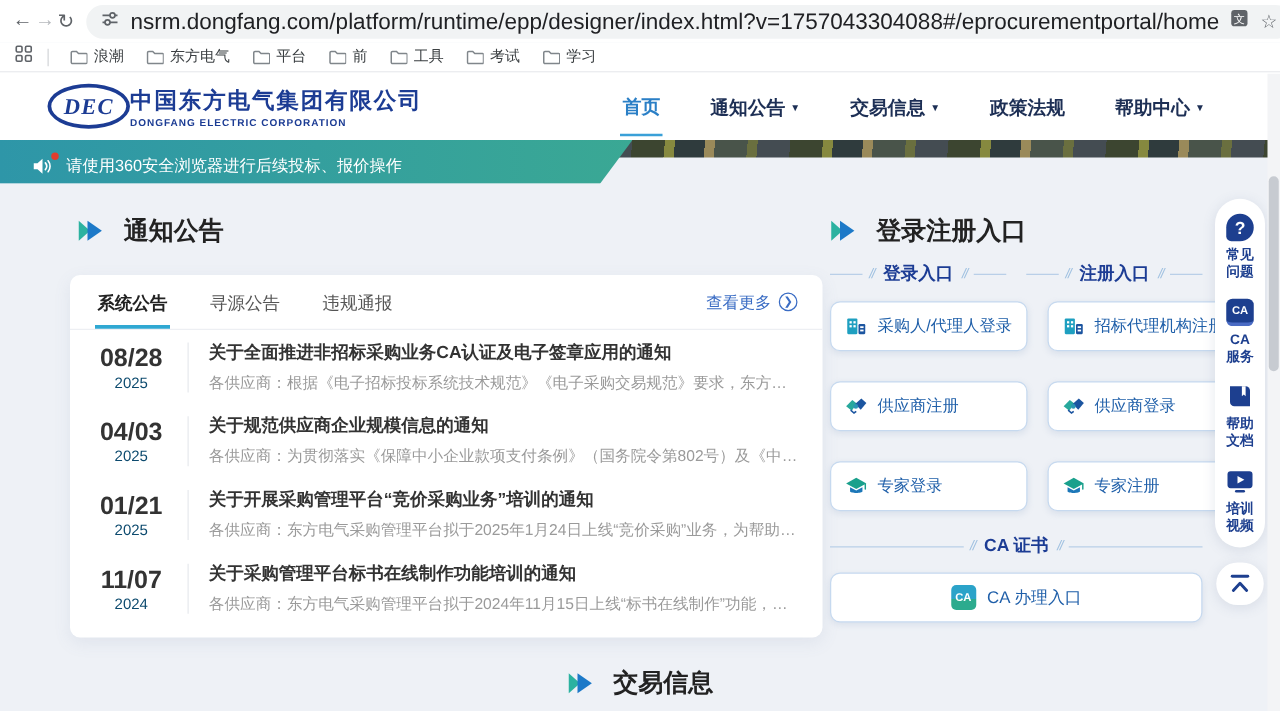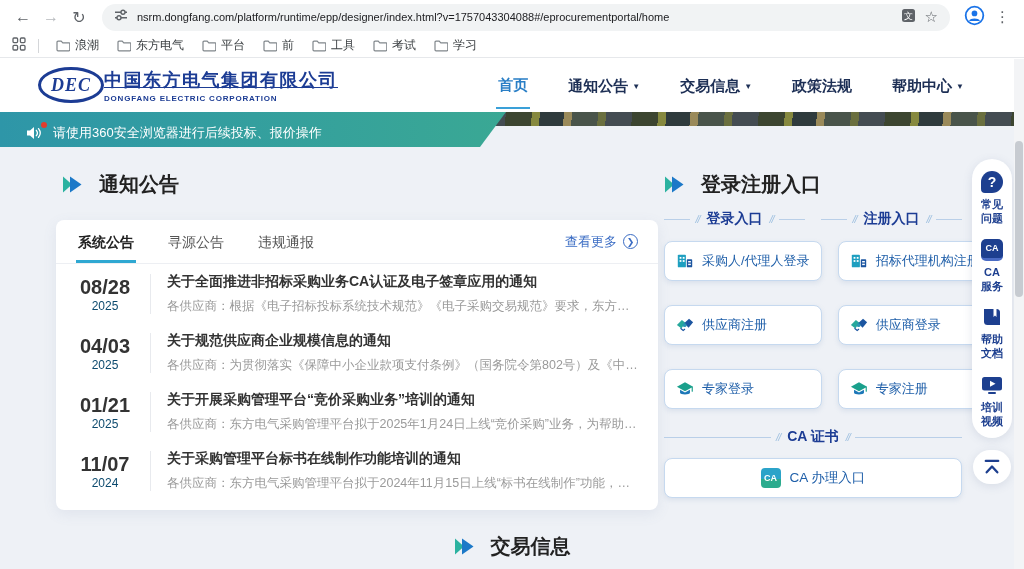--- a/index.html
+++ b/index.html
@@ -3,34 +3,34 @@
 <meta charset="utf-8">
 <style>
   * { margin:0; padding:0; box-sizing:border-box; }
   html,body { width:1024px; height:569px; overflow:hidden; font-family:"Liberation Sans","DejaVu Sans",sans-serif; background:#eef1f6; }
 
   
   .chrome-toolbar { height:34px; background:#ffffff; display:flex; align-items:center; padding:0 10px; gap:2px; }
   .nav-btn { width:26px; height:26px; display:flex; align-items:center; justify-content:center; font-size:16px; color:#5f6368; border-radius:50%; }
   .nav-btn.disabled { color:#b6b9bd; }
   .omnibox { flex:1; height:27px; background:#f1f3f4; border-radius:14px; margin:0 8px; display:flex; align-items:center; padding:0 12px; gap:9px; }
-  .omnibox .url { flex:1; font-size:11px; color:#202124; white-space:nowrap; overflow:hidden; }
+  .omnibox .url { flex:1; font-size:18px; color:#202124; white-space:nowrap; overflow:hidden; }
   .chrome-right { display:flex; align-items:center; gap:10px; padding:0 4px; }
   .menu-dots { font-size:15px; color:#5f6368; letter-spacing:0; }
 
   
   .bookmarks-bar { height:24px; background:#ffffff; border-bottom:1px solid #e6e8eb; display:flex; align-items:center; padding:0 8px; }
   .bm-sep { width:1px; height:14px; background:#d4d6d9; margin:0 8px; }
   .bookmark { display:flex; align-items:center; gap:5px; font-size:12px; color:#3c4043; padding:0 9px; height:100%; }
 
   
   .site-header { height:54px; background:#ffffff; display:flex; align-items:center; justify-content:space-between; padding:0 58px 0 38px; }
   .logo-wrap { display:flex; align-items:center; }
   .dec-oval { width:66px; height:36px; border:3px solid #1c3c94; border-radius:50%; display:flex; align-items:center; justify-content:center; color:#1c3c94; font-family:"Liberation Serif","DejaVu Serif",serif; font-weight:bold; font-style:italic; font-size:18px; letter-spacing:1px; }
-  .company-cn { font-size:18px; font-weight:bold; color:#1c3c94; letter-spacing:1.5px;text-decoration:underline; }
+  .company-cn { font-size:18px; font-weight:bold; color:#1c3c94; letter-spacing:1.5px; }
   .company-en { font-size:8px; font-weight:bold; color:#1c3c94; letter-spacing:0.8px; margin-top:2px; }
   .top-nav { display:flex; gap:36px; align-items:center; }
   .nav-item { font-size:15px; font-weight:600; color:#1d2f55; padding:15px 2px 12px; display:flex; align-items:center; gap:4px; }
   .nav-item .caret { font-size:8px; color:#1d2f55; }
   .nav-item.active { color:#2a7fc6; border-bottom:2px solid #3aa0d8; }
 
   
   .banner { position:relative; height:35px; background:#eef1f6; }
   .photo-strip { position:absolute; top:0; left:0; right:0; height:14px;
     background:repeating-linear-gradient(95deg,#3c4530 0 26px,#86893f 26px 34px,#2f3b3d 34px 58px,#9a8a5a 58px 66px,#49544a 66px 92px,#6a6f3f 92px 100px,#444c52 100px 126px); }

